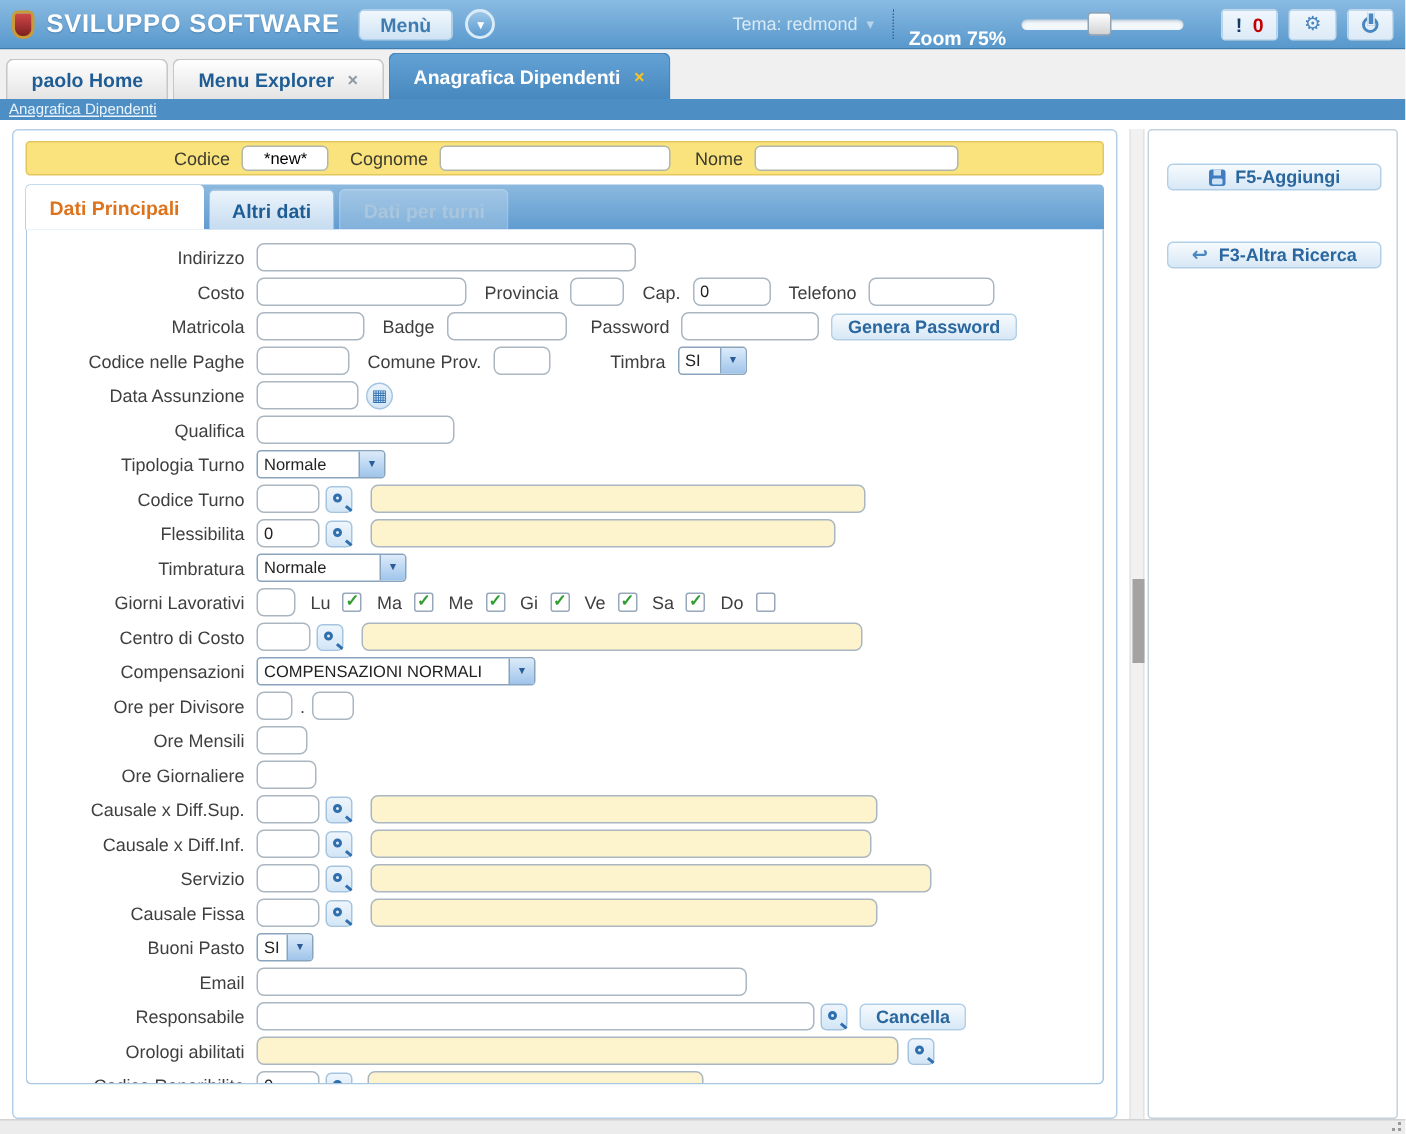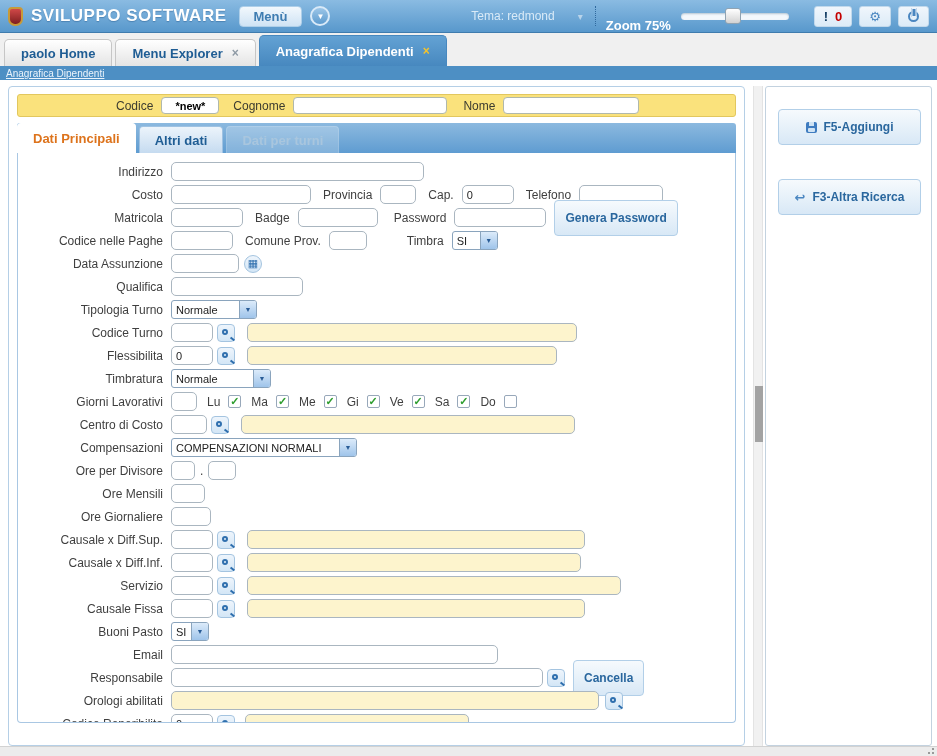--- a/index.html
+++ b/index.html
@@ -15,21 +15,21 @@
     text-shadow:0 1px 1px rgba(20,70,120,.35); margin-right:12px; white-space:nowrap; }
   .menu-btn { background:linear-gradient(#f2f8fd,#cfe3f4); border:1px solid #aecfe9;
     border-radius:4px; color:#3e7cb1; font-weight:bold; font-size:13px;
     padding:2px 14px; cursor:pointer; }
   .round-btn { width:20px; height:20px; border-radius:50%; margin-left:8px;
     background:linear-gradient(#9cc6e8,#5e9ccf); border:2px solid #d9eaf8;
     display:flex; align-items:center; justify-content:center; color:#fff;
     font-size:8px; cursor:pointer; }
   .hdr-right { margin-left:auto; display:flex; align-items:center; }
   .theme-select { color:#d9eaf7; font-size:12px; display:flex; align-items:center;
-    gap:23px; cursor:pointer; margin-right:10px; }
+    gap:6px; cursor:pointer; margin-right:10px; }
   .theme-select .arr { color:#b9d4ea; font-size:10px; }
   .vsep { height:20px; border-left:1px dotted #2f6染a0; border-left:1px dotted #2f699e; margin:0 10px 0 2px; }
   .zoom-label { color:#fff; font-weight:bold; font-size:13px; margin-right:10px; white-space:nowrap;margin-top:19px; }
   .slider { width:108px; height:7px; background:#f3f8fc; border-radius:4px;
     position:relative; margin-right:18px; box-shadow:inset 0 1px 2px rgba(0,50,90,.25); }
   .slider-thumb { position:absolute; left:44px; top:-5px; width:16px; height:16px;
     border-radius:3px; background:linear-gradient(#ffffff,#d2d2d2);
     border:1px solid #90a3b2; cursor:pointer; }
   .hdr-btn { height:21px; background:linear-gradient(#f0f6fc,#dcebf7);
     border:1px solid #c2d9ec; border-radius:3px; display:flex; align-items:center;
@@ -64,21 +64,21 @@
   .content { position:relative; height:676px; background:#fff; }
 
   .form-panel { position:absolute; left:8px; top:6px; width:737px; height:660px;
     background:#fff; border:1px solid #b5cfe6; border-radius:4px; padding:7px 8px; }
 
   .record-bar { height:23px; background:#fae27c; border:1px solid #e2c75e;
     border-radius:3px; display:flex; align-items:center; margin-bottom:6px;
     padding-left:98px; }
   .record-bar .rlbl { font-size:12px; color:#3b3b30; margin-right:8px; white-space:nowrap; }
   .record-bar .rin { height:17px; border:1px solid #b0b8ac; border-radius:4px;
-    background:#fff; font-size:11px; padding:0 4px; font-family:"Liberation Sans",sans-serif;font-weight:bold; }
+    background:#fff; font-size:11px; padding:0 4px; font-family:"Liberation Sans",sans-serif; }
 
   .form-tabs { height:30px; background:linear-gradient(#8cb9df,#5f9cd1);
     border-radius:3px 3px 0 0; display:flex; align-items:flex-end; }
   .ftab { height:27px; padding:0 15px; display:flex; align-items:center;
     font-weight:bold; font-size:13px; color:#1f5d94; cursor:pointer;
     background:linear-gradient(#ecf4fb,#c5dbf0); border:1px solid #9fc2e2;
     border-bottom:none; border-radius:4px 4px 0 0; margin-right:3px; white-space:nowrap; }
   .ftab.active { height:30px; background:#fff; border-color:#fff; color:#dd731c; }
   .ftab.disabled { background:rgba(255,255,255,.22); border-color:rgba(255,255,255,.15);
     color:#a9c6de; cursor:default; }
@@ -95,21 +95,21 @@
   .inp.yellow { background:#fdf4cd; }
 
   .sel { display:inline-flex; align-items:center; justify-content:space-between;
     height:19px; border:1px solid #8aa4bd; border-radius:3px; background:#fff;
     cursor:pointer; overflow:hidden; flex-shrink:0; }
   .sel-txt { font-size:11px; color:#222; padding:0 4px; white-space:nowrap; }
   .sel-btn { width:17px; height:100%; background:linear-gradient(#dcebfa,#9fc4ea);
     border-left:1px solid #8aa4bd; display:flex; align-items:center;
     justify-content:center; color:#2a5d97; font-size:7px; flex-shrink:0; }
 
-  .btn { height:36px; background:linear-gradient(#f6fafd,#d8e8f6);
+  .btn { height:18px; background:linear-gradient(#f6fafd,#d8e8f6);
     border:1px solid #b2cfe8; border-radius:4px; color:#2a679e; font-weight:bold;
     font-size:12px; padding:0 10px; display:inline-flex; align-items:center;
     cursor:pointer; white-space:nowrap; }
 
   .mag { position:relative; width:18px; height:18px; border:1px solid #a4c4e0;
     border-radius:4px; background:linear-gradient(#eef5fc,#d3e6f6); margin-left:4px;
     cursor:pointer; flex-shrink:0; }
   .mag i { position:absolute; left:4px; top:4px; width:6px; height:6px;
     border:2px solid #2f6fae; border-radius:50%; }
   .mag i::after { content:""; position:absolute; left:6px; top:7px; width:5px;

